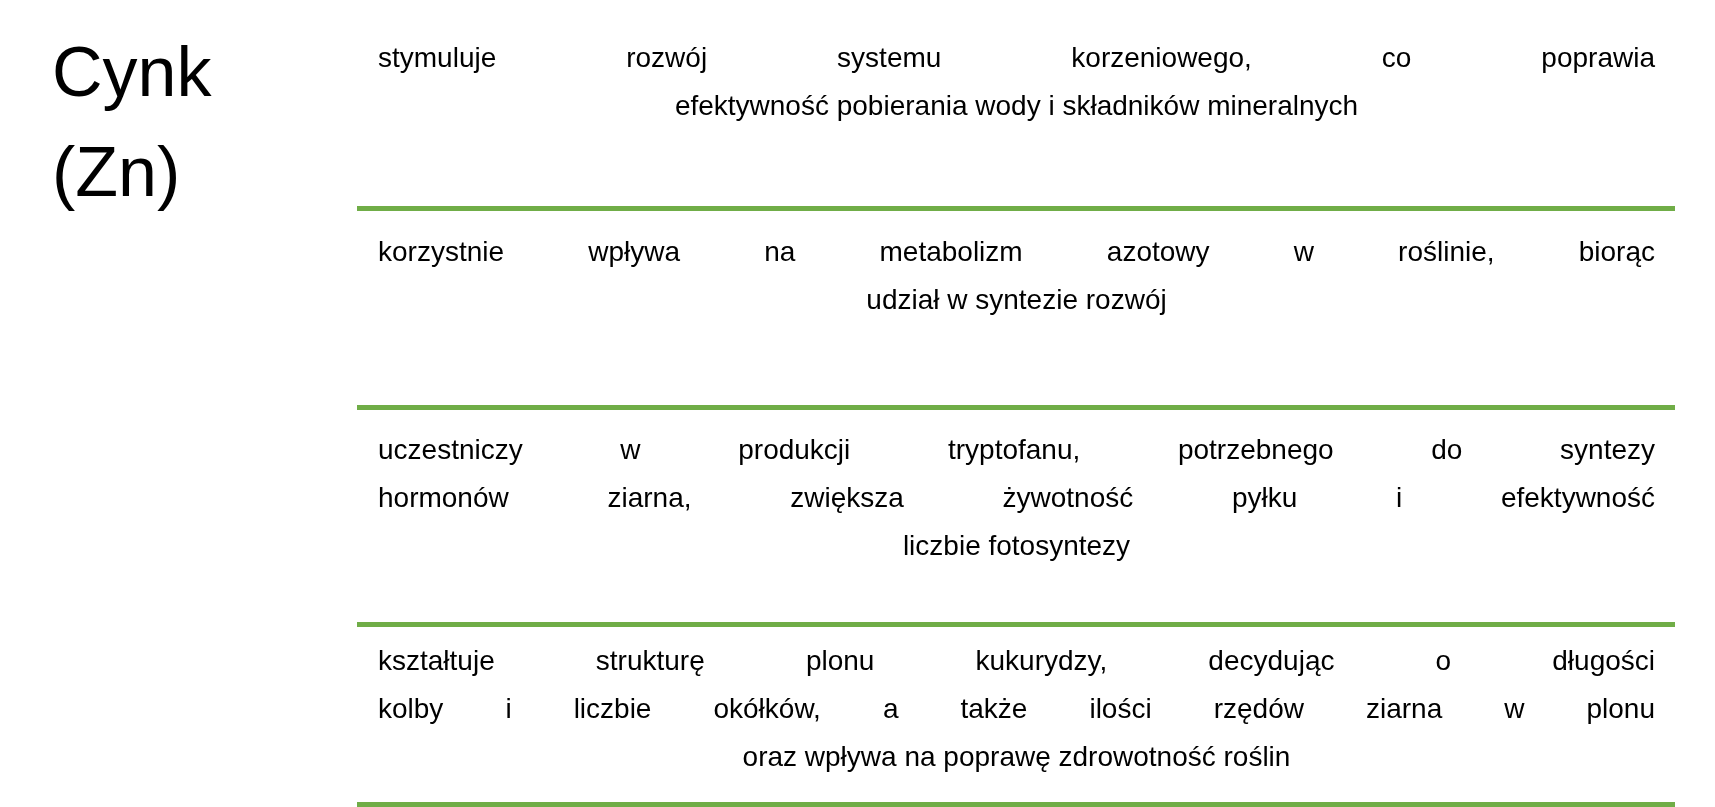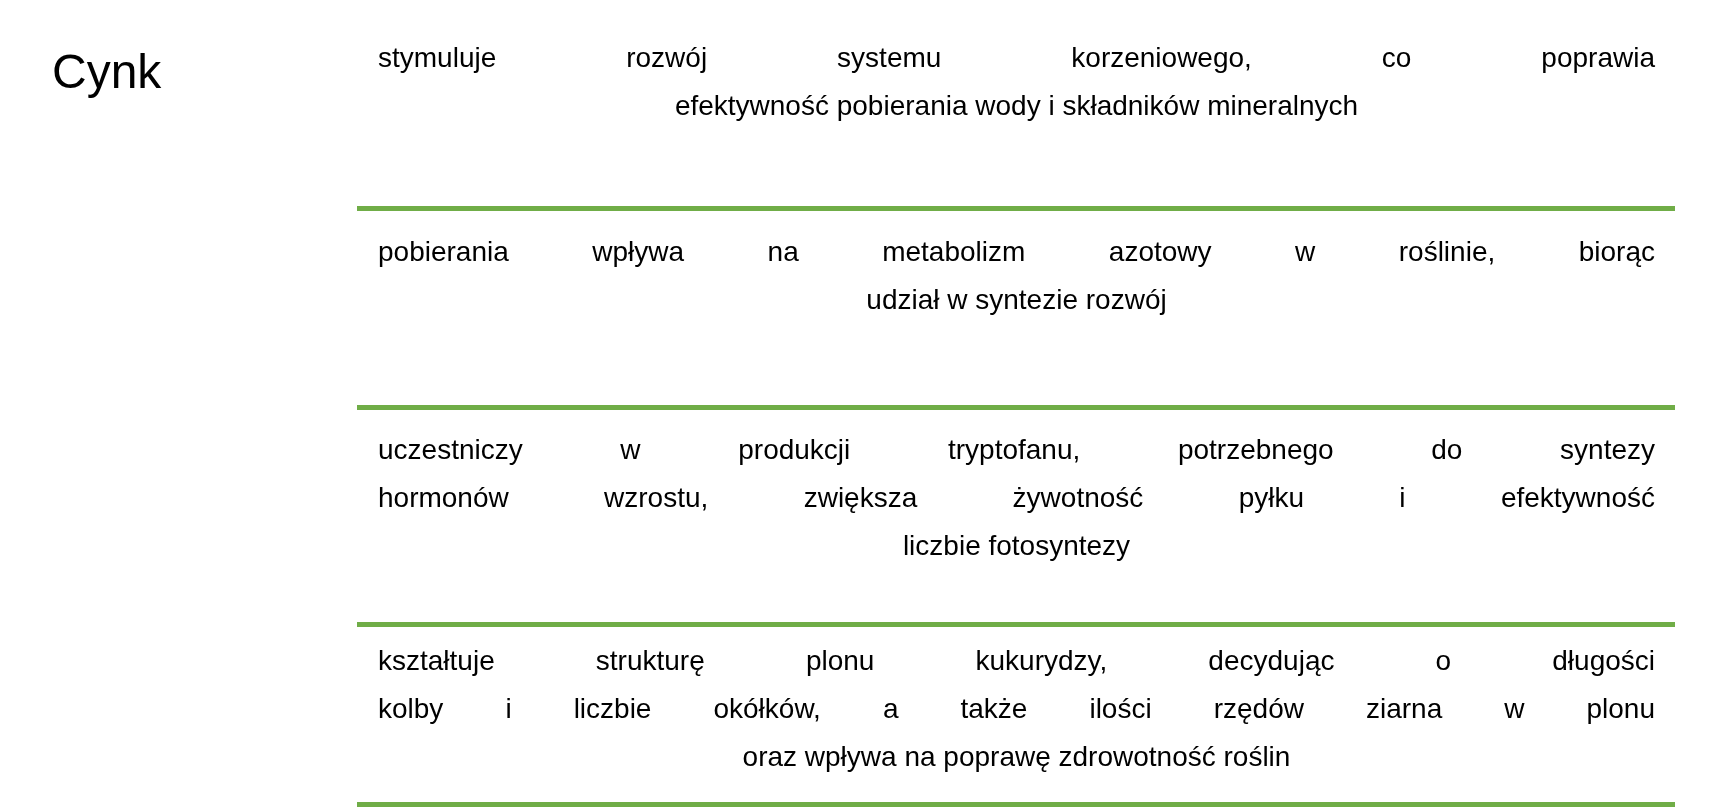--- a/index.html
+++ b/index.html
@@ -9,21 +9,21 @@
     background: var(--bg-color);
     position: relative;
     font-family: "Liberation Sans", sans-serif;
     color: var(--text-color);
     overflow: hidden;
   }
   .element-cell {
     position: absolute;
     left: 52px;
     top: 22px;
-    font-size: 48px;
+    font-size: 70px;
     line-height: 100px;
     color: var(--text-color);
     white-space: nowrap;
   }
   .rows {
     position: absolute;
     left: 357px;
     top: 0;
     width: 1318px;
   }
@@ -39,41 +39,42 @@
   .prop-row:nth-child(1) .lines { margin-top: 34px; margin-bottom: 76px; }
   .prop-row:nth-child(2) .lines { margin-top: 17px; margin-bottom: 81px; }
   .prop-row:nth-child(3) .lines { margin-top: 16px; margin-bottom: 52px; }
   .prop-row:nth-child(4) .lines { margin-top: 10px; margin-bottom: 21px; }
 </style>
 </head>
 <body>
 
 <div class="element-cell">
   <div>Cynk</div>
+  <div>(Zn)</div>
 </div>
 
 <div class="rows">
     <div class="prop-row">
       <div class="lines">
         <div class="line just">stymuluje rozwój systemu korzeniowego, co poprawia</div>
         <div class="line">efektywność pobierania wody i składników mineralnych</div>
       </div>
       <div class="divider"></div>
     </div>
     <div class="prop-row">
       <div class="lines">
-        <div class="line just">pobierania wpływa na metabolizm azotowy w roślinie, biorąc</div>
+        <div class="line just">korzystnie wpływa na metabolizm azotowy w roślinie, biorąc</div>
         <div class="line">udział w syntezie rozwój</div>
       </div>
       <div class="divider"></div>
     </div>
     <div class="prop-row">
       <div class="lines">
         <div class="line just">uczestniczy w produkcji tryptofanu, potrzebnego do syntezy</div>
-        <div class="line just">hormonów wzrostu, zwiększa żywotność pyłku i efektywność</div>
+        <div class="line just">hormonów ziarna, zwiększa żywotność pyłku i efektywność</div>
         <div class="line">liczbie fotosyntezy</div>
       </div>
       <div class="divider"></div>
     </div>
     <div class="prop-row">
       <div class="lines">
         <div class="line just">kształtuje strukturę plonu kukurydzy, decydując o długości</div>
         <div class="line just">kolby i liczbie okółków, a także ilości rzędów ziarna w plonu</div>
         <div class="line">oraz wpływa na poprawę zdrowotność roślin</div>
       </div>

